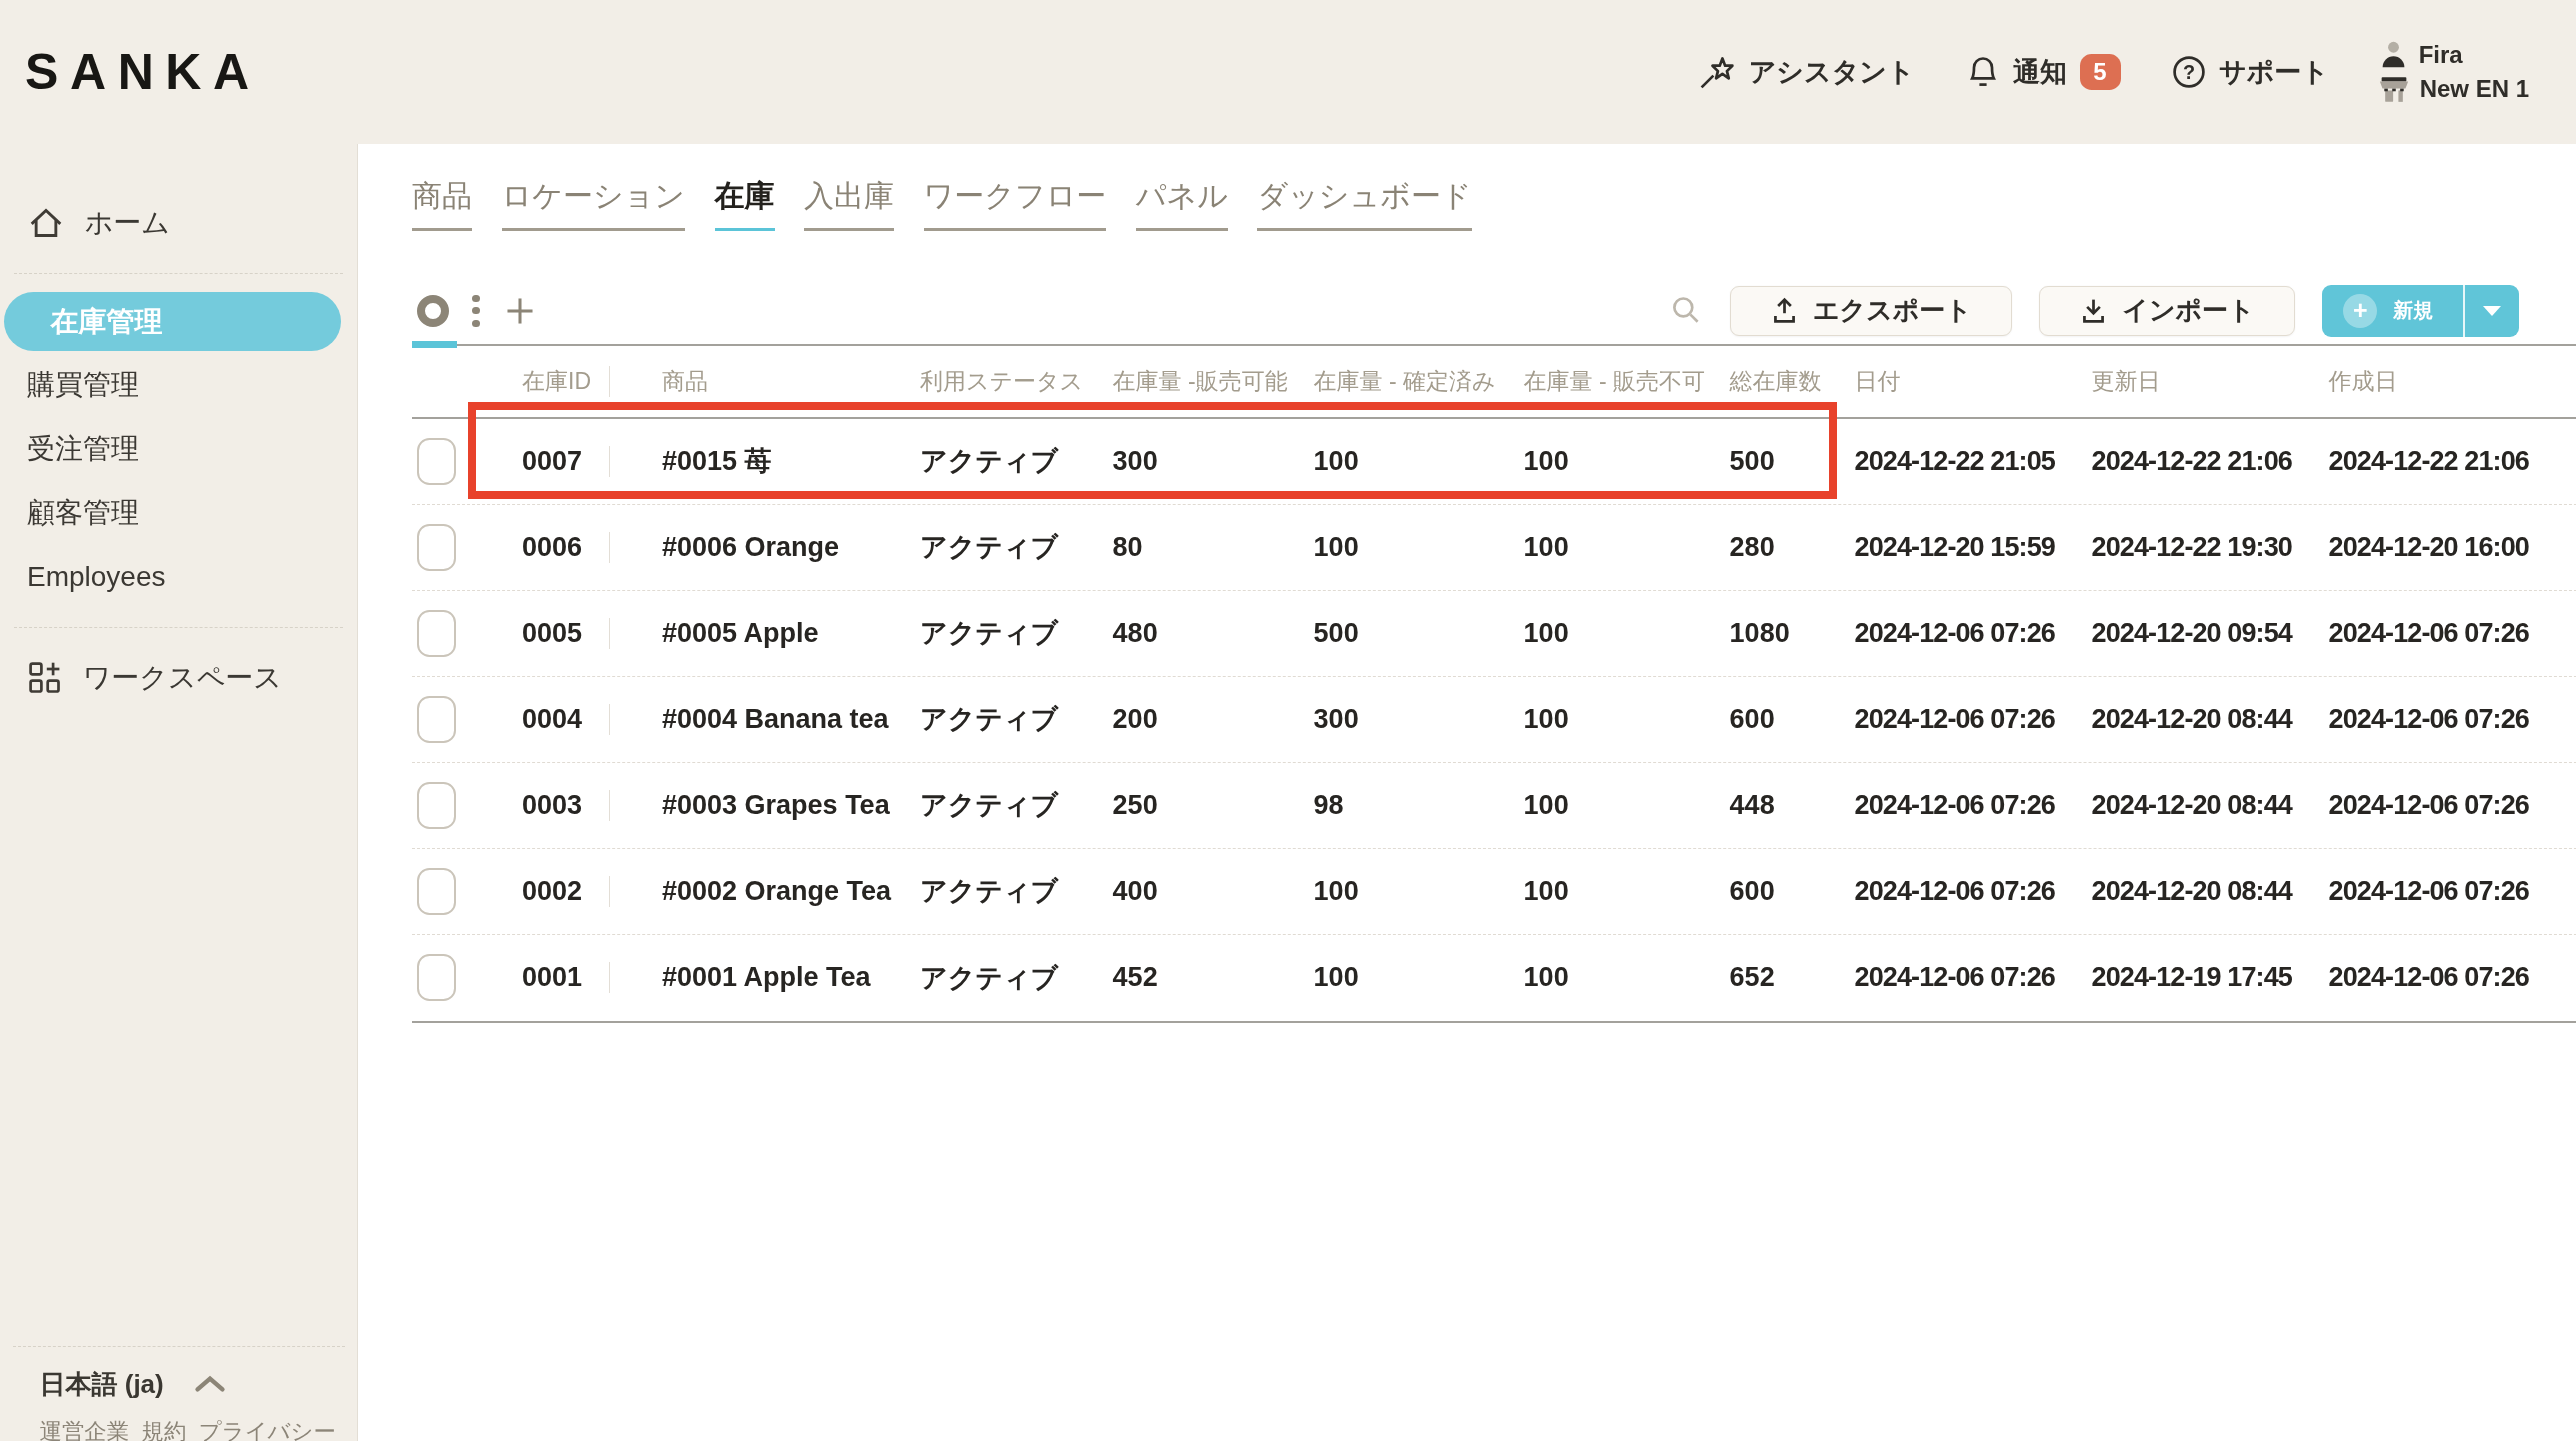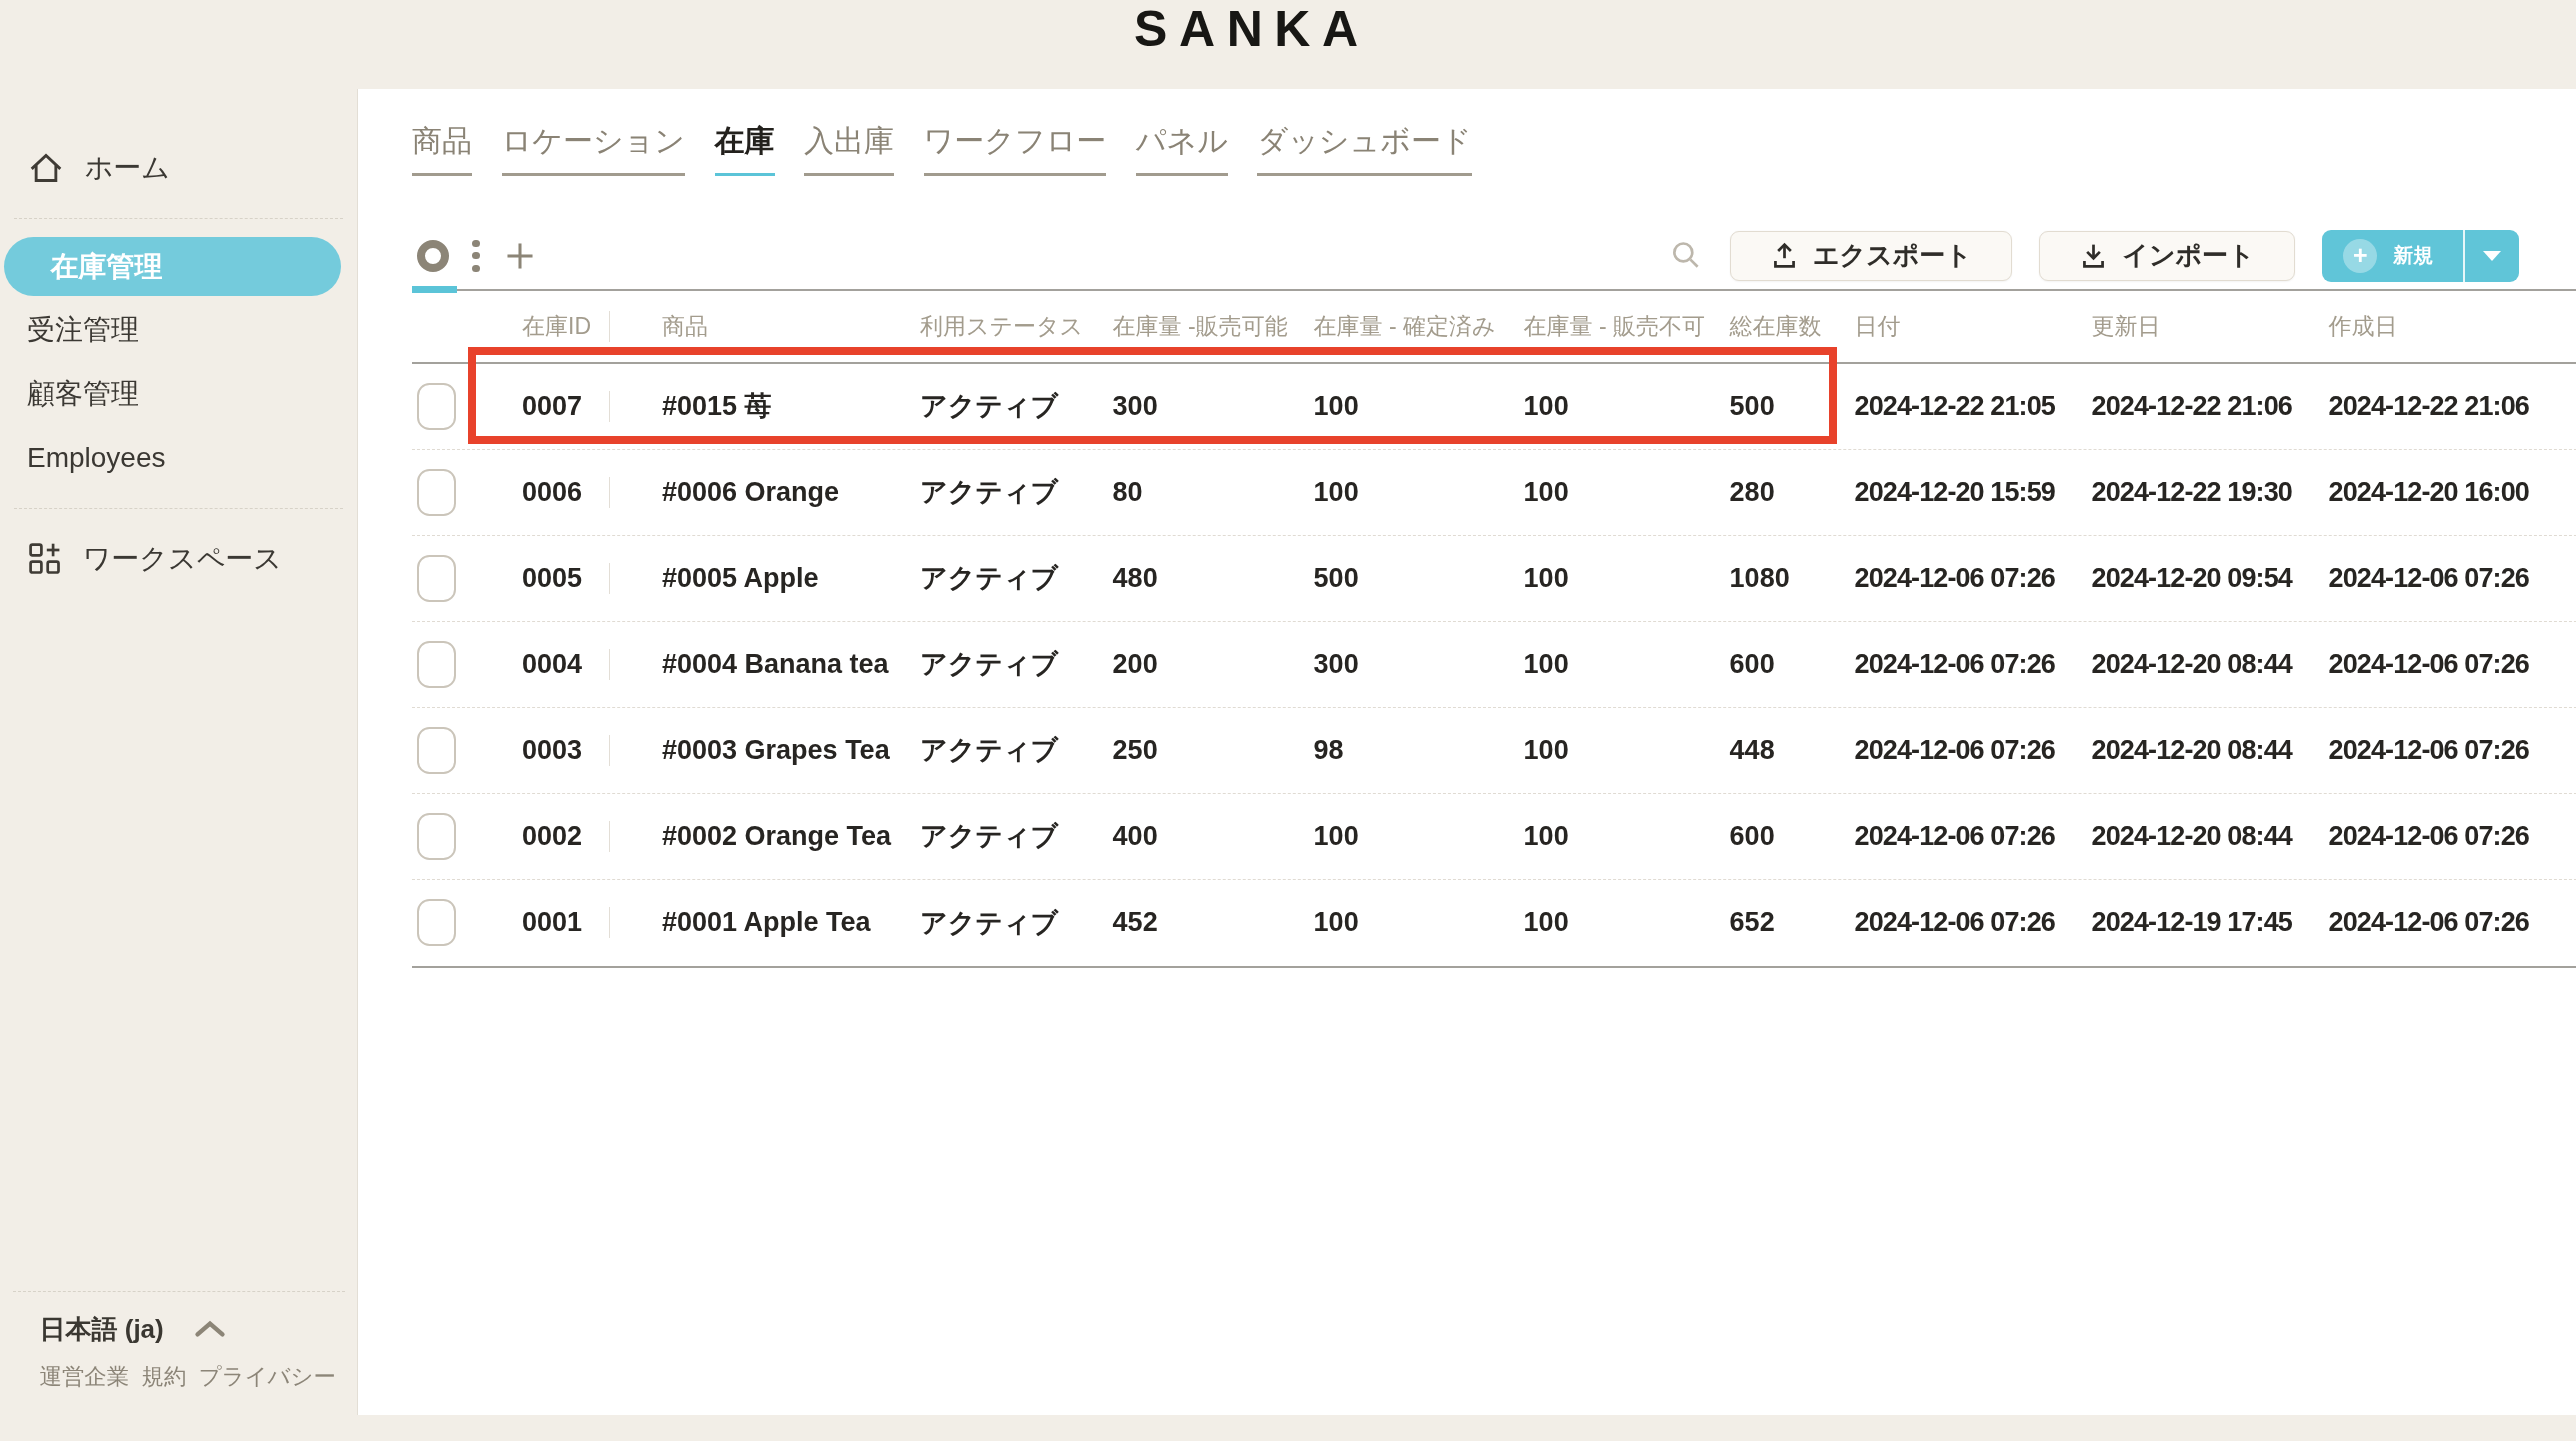--- a/index.html
+++ b/index.html
@@ -1,20 +1,20 @@
 <!DOCTYPE html>
 <html style="font-size:14.3px"><head>
 <meta charset="utf-8">
 <style>
   * { margin:0; padding:0; box-sizing:border-box; }
   html,body { width:2576px; height:1442px; overflow:hidden; background:#F2EEE7;
     font-family:"Liberation Sans","DejaVu Sans",sans-serif; color:#2B2825; }
 
   
-  .topbar { height:89px; display:flex; align-items:center; background:#F2EEE7;flex-direction:column; }
+  .topbar { height:144px; display:flex; align-items:center; background:#F2EEE7; }
   .logo-zone { width:358px; flex:0 0 358px; padding-left:25px; }
   .logo { font-size:50px; font-weight:700; letter-spacing:11.6px; color:#181714; }
   .searchbar { width:1070px; height:82px; background:#FFFFFF; border-radius:19.7px;
     display:flex; align-items:center; padding-left:23px; gap:14.3px; margin-left:3.6px; }
   .searchbar .ph { font-size:27px; color:#A9A399; }
   .top-right { margin-left:auto; display:flex; align-items:center; gap:50px; padding-right:47px; }
   .top-item { display:flex; align-items:center; gap:12.5px; font-size:27px; font-weight:700; color:#2F2D29; cursor:pointer; }
   .badge { min-width:41px; height:36px; border-radius:11.6px; background:#DD6F52; color:#FFF;
     font-size:24px; font-weight:700; display:flex; align-items:center; justify-content:center; padding:0 9px; }
   .user-block { display:flex; flex-direction:column; gap:5.4px; }
@@ -159,20 +159,23 @@
           <svg width="38" height="34" viewBox="0 0 42 38" fill="none" stroke="#3F3B35" stroke-width="3.2">
             <path d="M5 20 L21 5 L37 20"></path>
             <path d="M10 16 V33 H32 V16"></path>
           </svg>
         </span>
         <span>ホーム</span>
       </div>
       <div class="nav-divider"></div>
       <div class="nav-pill">
         <span>在庫管理</span>
+      </div>
+      <div class="nav-row">
+        <span>購買管理</span>
       </div>
       <div class="nav-row">
         <span>受注管理</span>
       </div>
       <div class="nav-row">
         <span>顧客管理</span>
       </div>
       <div class="nav-row">
         <span>Employees</span>
       </div>

